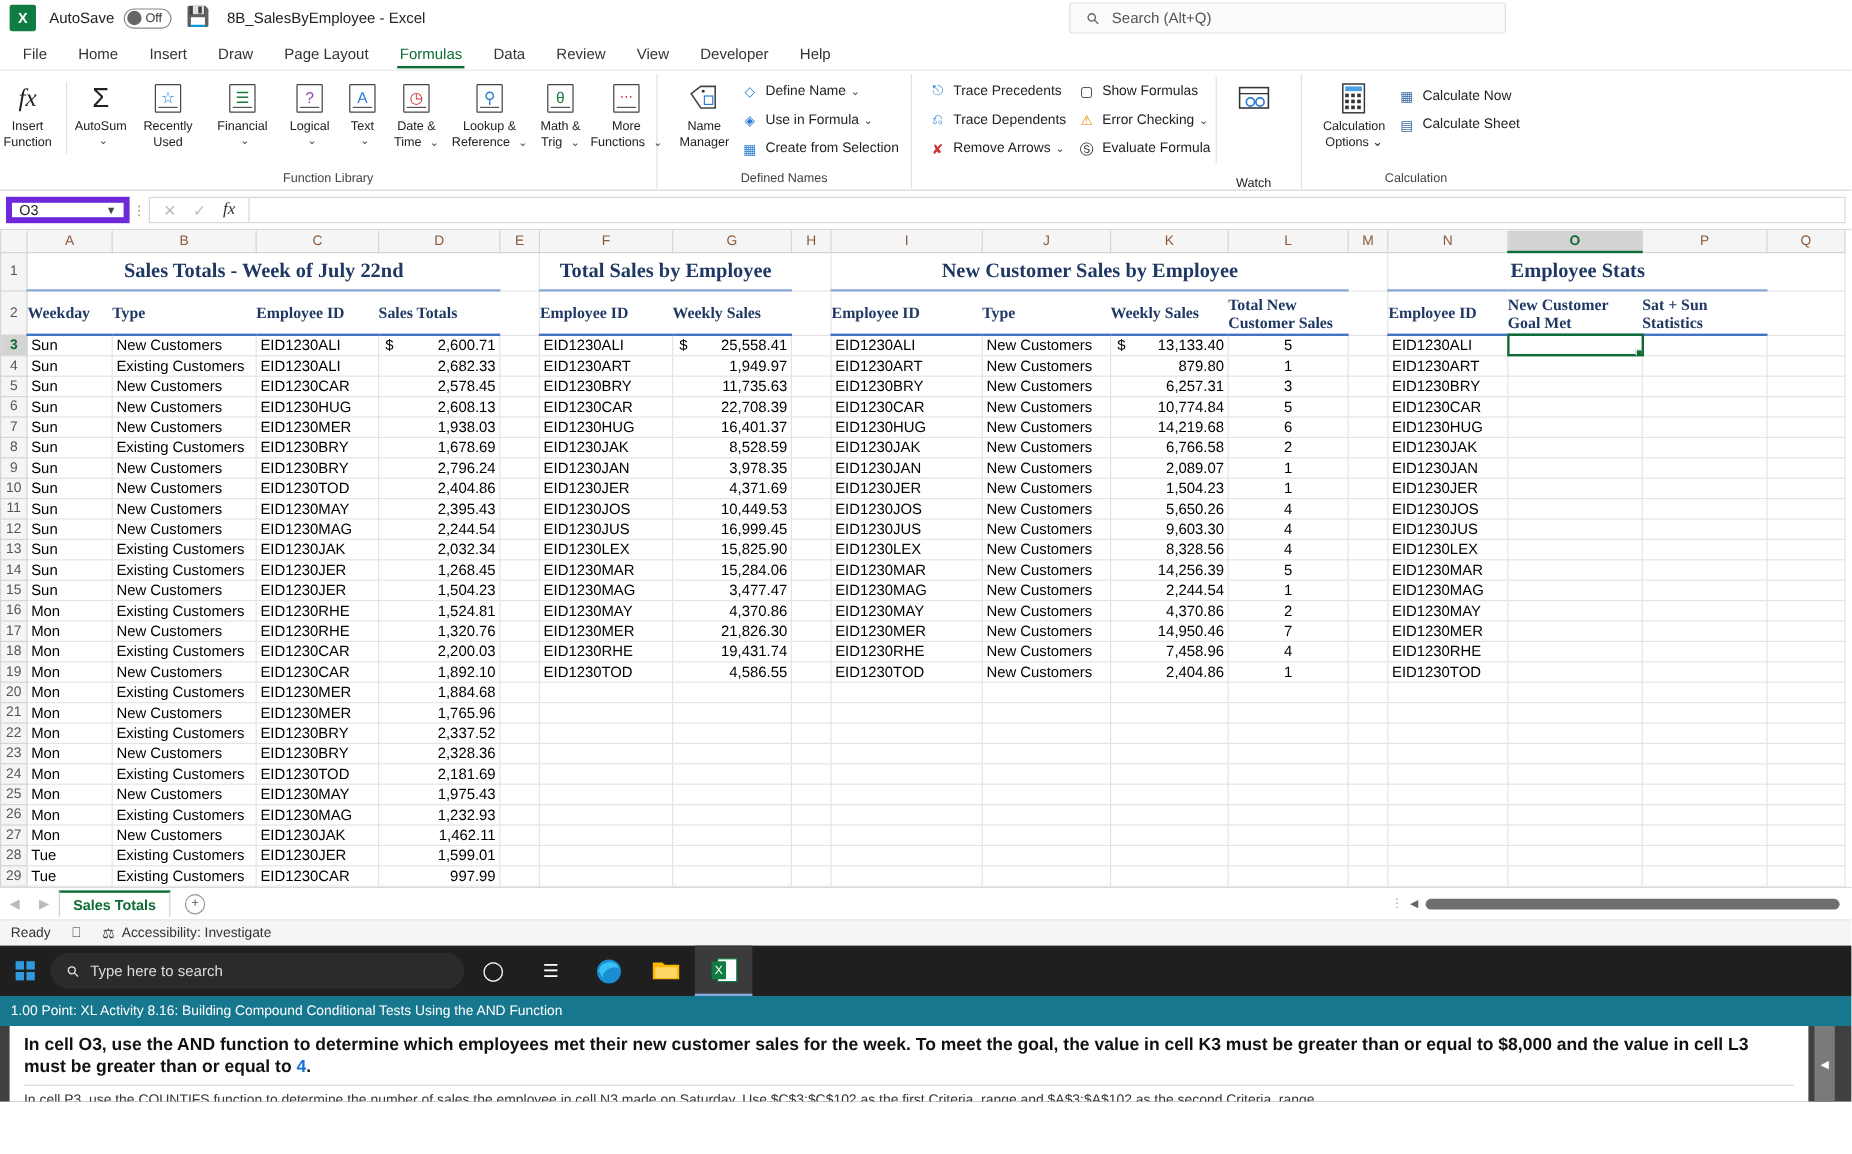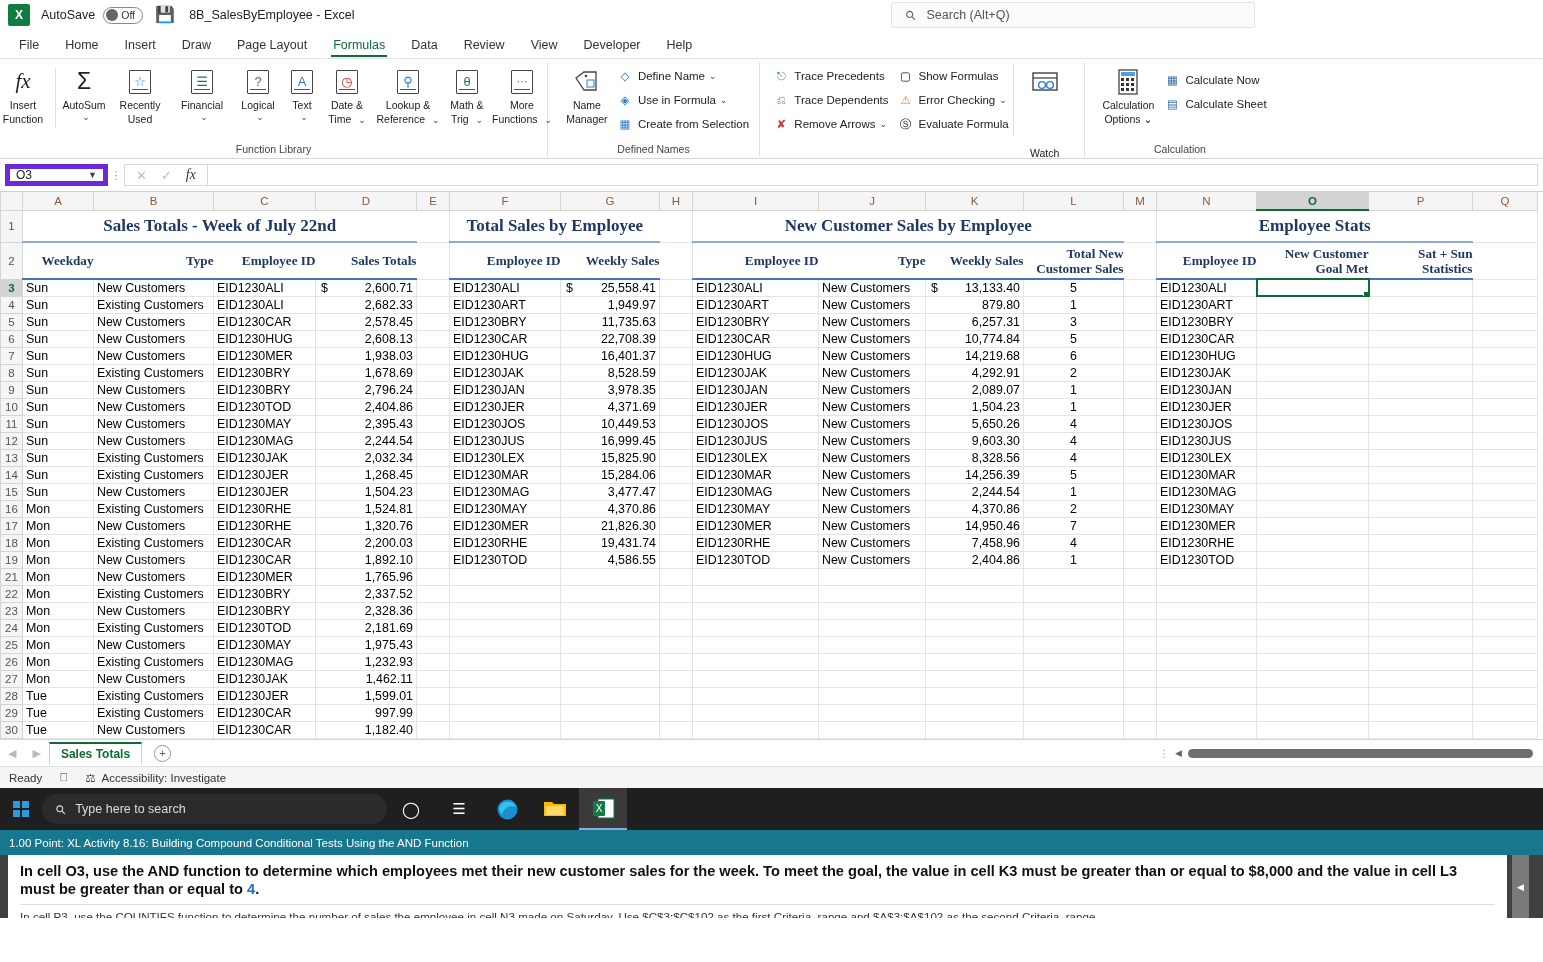--- a/index.html
+++ b/index.html
@@ -79,21 +79,21 @@
     text-align:center; font-size:11.5px; color:#555; }
   .rowhdr.sel{ background:#d3d3d3; color:#0e6b36; font-weight:bold; }
   td.cell{ height:17px; font-size:12.4px; color:#000; padding:0 3px;
     border-right:1px solid #e4e4e4; border-bottom:1px solid #e4e4e4;
     white-space:nowrap; overflow:hidden; }
   td.blank{ border-right:1px solid #e4e4e4; border-bottom:1px solid #e4e4e4; }
   .ttl{ font-family:"Liberation Serif", serif; font-weight:bold; font-size:17px;
     color:#1f3864; text-align:center; height:32px; border-bottom:2px solid #8fa8d4;
     border-top:1px solid #8fa8d4;}
   .hdr{ font-family:"Liberation Serif", serif; font-weight:bold; font-size:13.2px;
-    color:#1f3864; text-align:right; height:37px; border-bottom:2px solid #4472c4;
+    color:#1f3864; text-align:left; height:37px; border-bottom:2px solid #4472c4;
     line-height:15px; }
   .num{ text-align:right; padding-right:6px; }
   .ctr{ text-align:center; }
   .dollar{ position:relative; }
   .dollar .ds{ position:absolute; left:5px; }
   .selcell{ outline:2px solid #0e6b36; outline-offset:-1px; position:relative; }
   .selcell::after{ content:""; position:absolute; right:-3px; bottom:-3px; width:6px;height:6px;
     background:#0e6b36; border:1px solid #fff;}
 
   
@@ -564,21 +564,21 @@
           <td class="cell ">Sun</td>
           <td class="cell ">Existing Customers</td>
           <td class="cell ">EID1230BRY</td>
           <td class="cell num">1,678.69</td>
           <td class="cell "></td>
           <td class="cell ">EID1230JAK</td>
           <td class="cell num">8,528.59</td>
           <td class="cell "></td>
           <td class="cell ">EID1230JAK</td>
           <td class="cell ">New Customers</td>
-          <td class="cell num">4,292.91</td>
+          <td class="cell num">6,766.58</td>
           <td class="cell ctr">2</td>
           <td class="cell "></td>
           <td class="cell ">EID1230JAK</td>
           <td class="cell "></td>
           <td class="cell "></td>
           <td class="cell "></td>
         </tr>
         <tr>
           <td class="rowhdr">9</td>
           <td class="cell ">Sun</td>
@@ -788,20 +788,40 @@
           <td class="cell "></td>
           <td class="cell ">EID1230TOD</td>
           <td class="cell num">4,586.55</td>
           <td class="cell "></td>
           <td class="cell ">EID1230TOD</td>
           <td class="cell ">New Customers</td>
           <td class="cell num">2,404.86</td>
           <td class="cell ctr">1</td>
           <td class="cell "></td>
           <td class="cell ">EID1230TOD</td>
+          <td class="cell "></td>
+          <td class="cell "></td>
+          <td class="cell "></td>
+        </tr>
+        <tr>
+          <td class="rowhdr">20</td>
+          <td class="cell ">Mon</td>
+          <td class="cell ">Existing Customers</td>
+          <td class="cell ">EID1230MER</td>
+          <td class="cell num">1,884.68</td>
+          <td class="cell "></td>
+          <td class="cell "></td>
+          <td class="cell "></td>
+          <td class="cell "></td>
+          <td class="cell "></td>
+          <td class="cell "></td>
+          <td class="cell "></td>
+          <td class="cell "></td>
+          <td class="cell "></td>
+          <td class="cell "></td>
           <td class="cell "></td>
           <td class="cell "></td>
           <td class="cell "></td>
         </tr>
         <tr>
           <td class="rowhdr">21</td>
           <td class="cell ">Mon</td>
           <td class="cell ">New Customers</td>
           <td class="cell ">EID1230MER</td>
           <td class="cell num">1,765.96</td>

